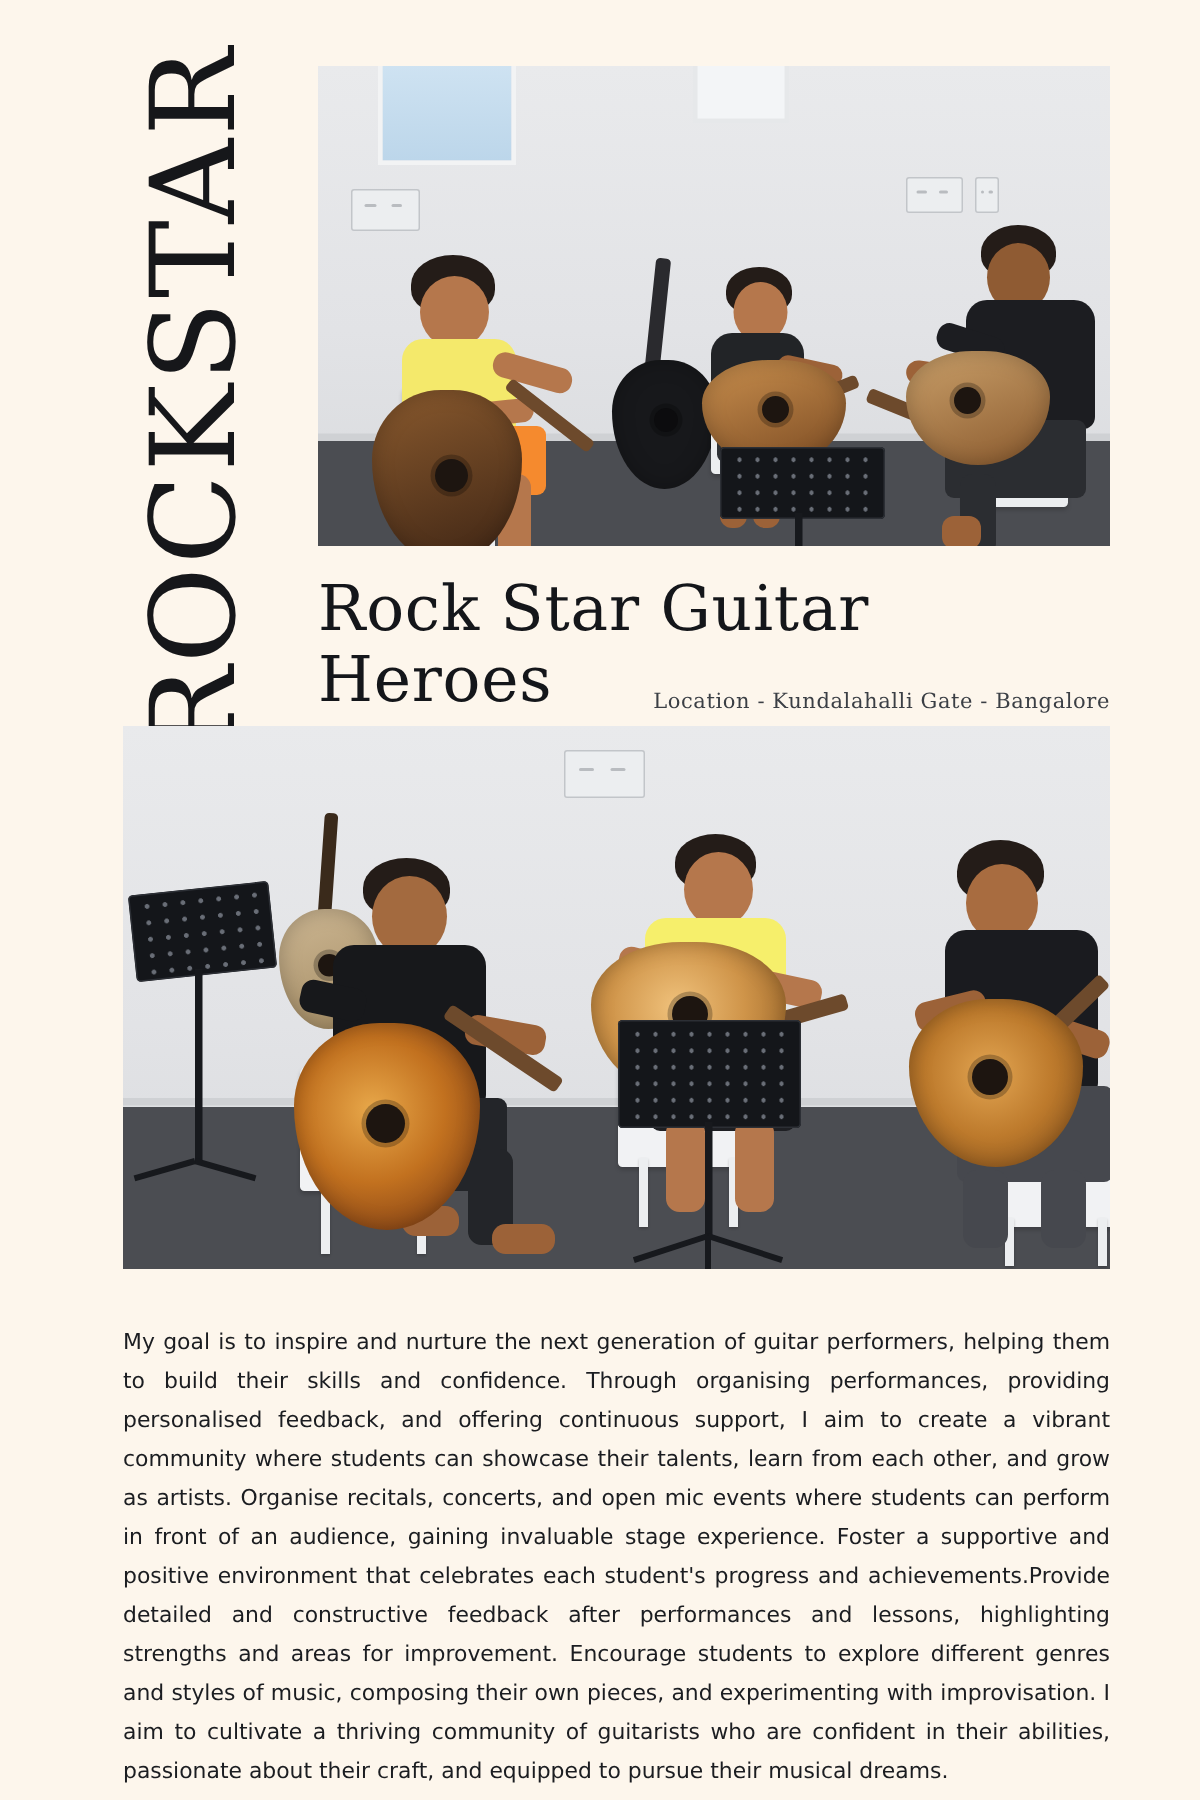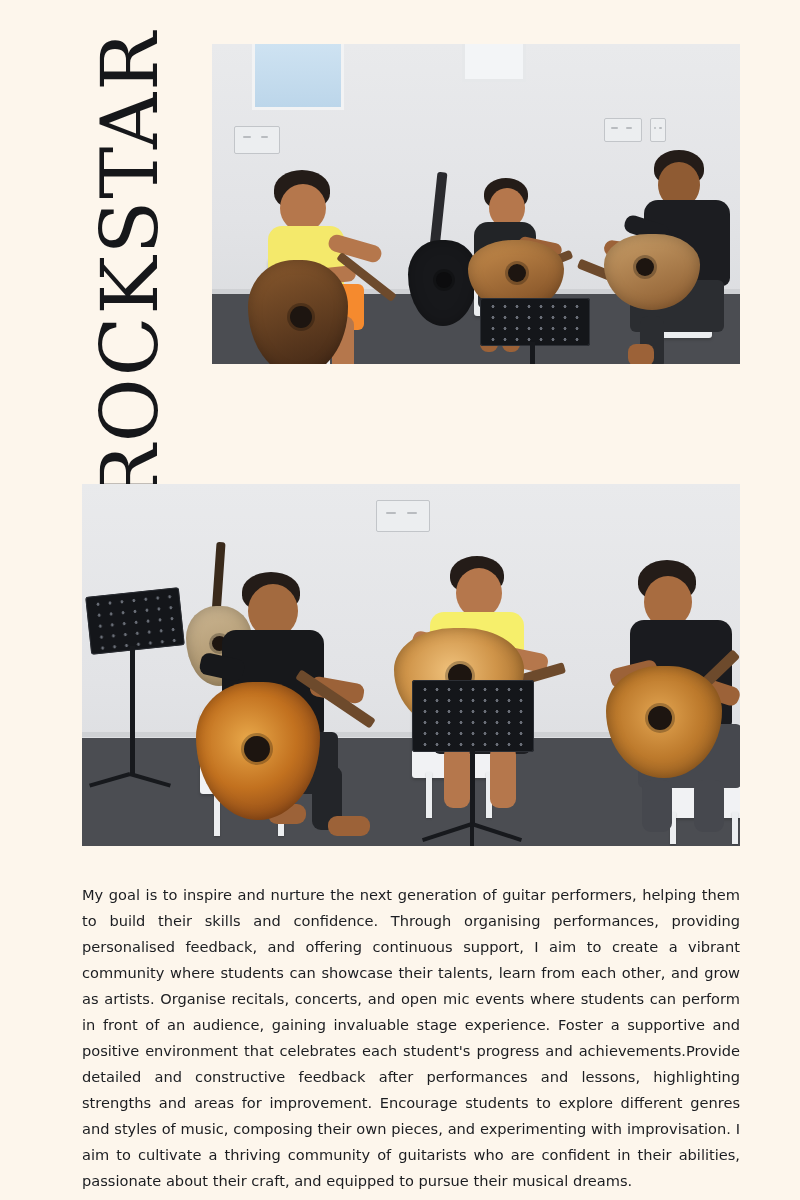--- a/index.html
+++ b/index.html
@@ -290,20 +290,22 @@
 
       <div>
         <div class="stand-plate" style="left:268px; top:254px; width:110px; height:48px;">
           <div class="stand-dots"></div>
         </div>
         <div class="stand-pole" style="left:318px; top:298px; height:26px;"></div>
       </div>
     </div>
   </div>
 
+  <div class="headline">Rock Star Guitar Heroes</div>
+  <div class="location">Location - Kundalahalli Gate - Bangalore</div>
 
   <div class="photo-bottom">
     <div class="scene">
       <div class="wall"></div>
 
       <div class="socket" style="left:294px; top:16px; width:52px; height:30px;"></div>
 
       <div class="floor" style="height:108px;">
         <div class="skirt" style="top:-6px;"></div>
       </div>

